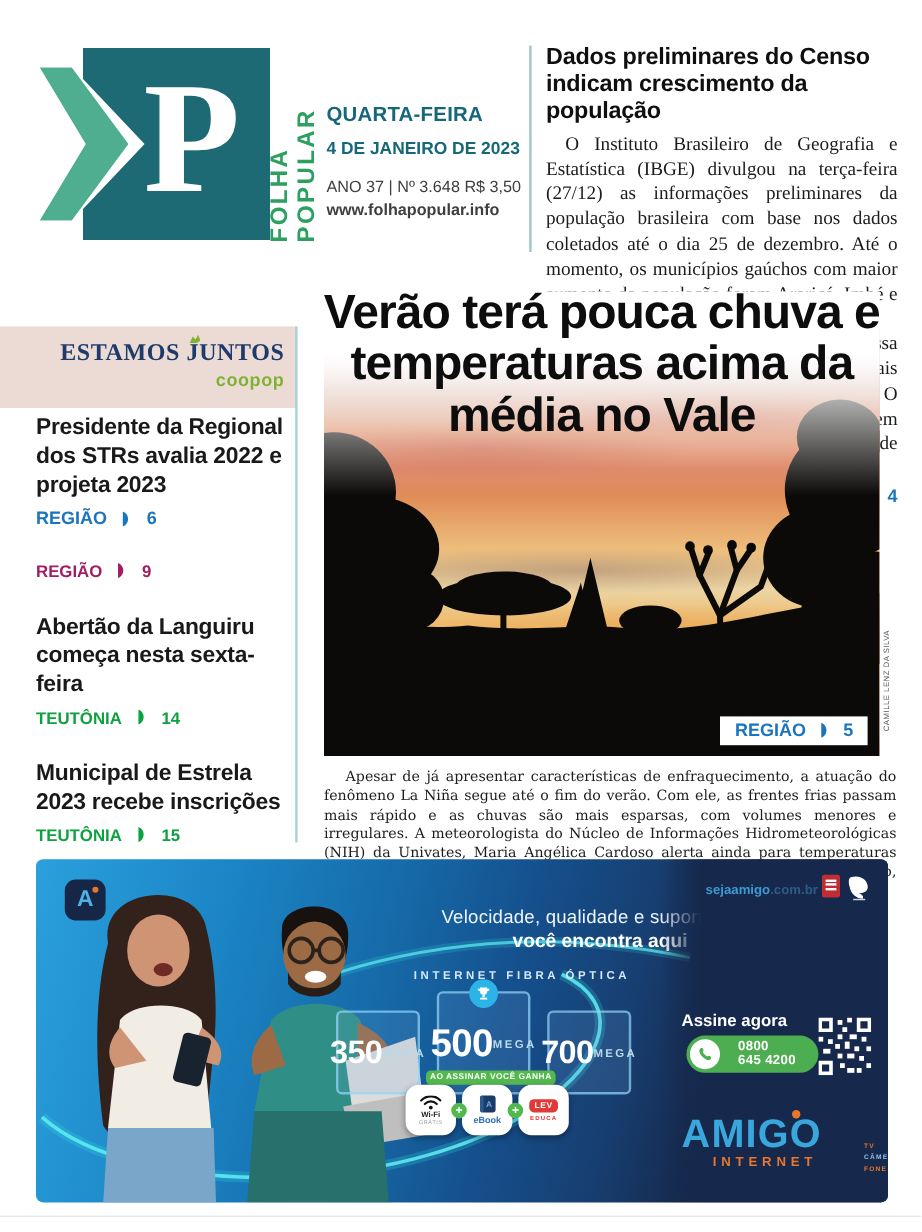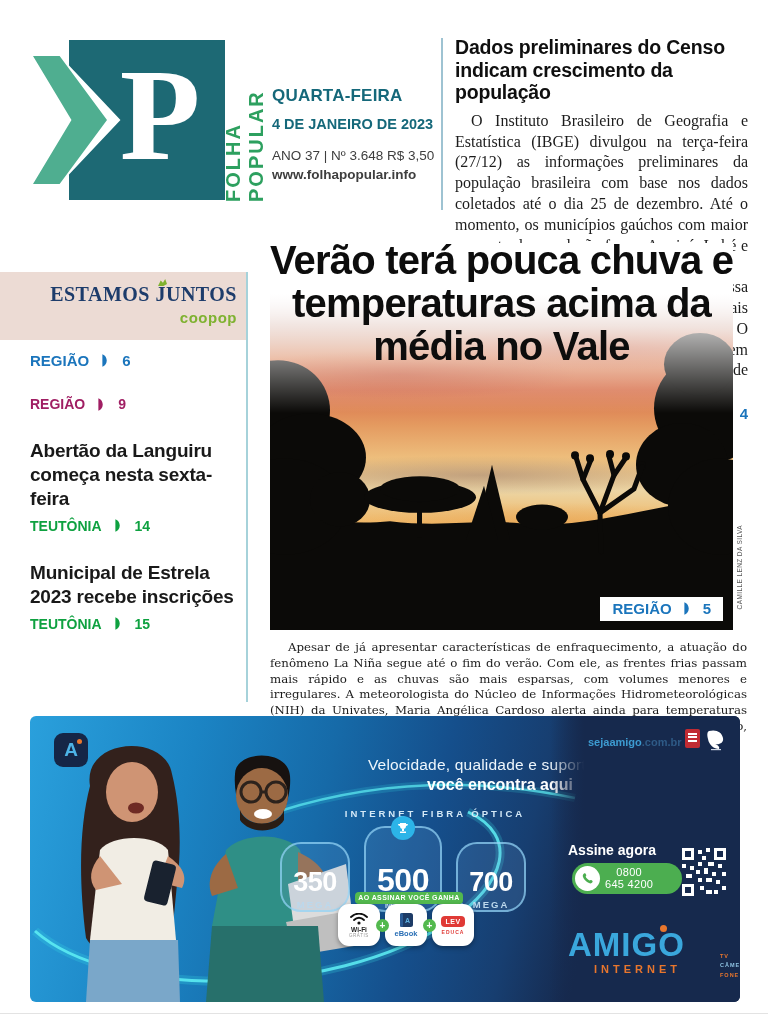--- a/index.html
+++ b/index.html
@@ -76,22 +76,22 @@
   .app-icon { position:absolute; left:24px; top:17px; width:34px; height:34px; background:#152647; border-radius:9px;
     display:flex; align-items:center; justify-content:center; }
   .app-icon b { color:#4db3e6; font-size:19px; font-weight:800; }
   .app-icon i { position:absolute; right:6px; top:6px; width:5px; height:5px; border-radius:50%; background:#e8762d; }
   .tagline { position:absolute; left:300px; top:40px; width:340px; text-align:center; color:#eef6fc; }
   .tagline .l1 { font-size:15.5px; font-weight:400; letter-spacing:.2px; }
   .tagline .l2 { font-size:16px; font-weight:800; margin-top:2px; color:#fff; }
   .fibra { position:absolute; left:280px; top:92px; width:250px; text-align:center;
     font-size:9.5px; font-weight:bold; letter-spacing:3px; color:#d4e9f7; }
   .plans { position:absolute; left:250px; top:110px; width:256px; display:flex; align-items:flex-end; gap:14px; }
-  .plan { border:2px solid rgba(150,214,248,.7); background:rgba(120,170,220,.16); border-radius:21px;
-    width:70px; height:70px; display:flex; flex-direction:column; align-items:center; justify-content:flex-end; color:#fff; }
+  .plan { border:2px solid rgba(150,214,248,.7); background:rgba(120,170,220,.16); border-radius:5px;
+    width:70px; height:70px; display:flex; align-items:center; justify-content:center; color:#fff; }
   .plan .speed { font-size:27px; font-weight:800; letter-spacing:-.5px; line-height:1; }
   .plan .unit { font-size:9.5px; font-weight:bold; letter-spacing:2px; color:#bcd8ec; margin-top:3px; }
   .plan.featured { width:78px; height:86px; position:relative; }
   .plan.featured .speed { font-size:32px; }
   .trophy { position:absolute; top:-12px; left:50%; transform:translateX(-50%); width:24px; height:24px;
     border-radius:50%; background:#2cb4e8; display:flex; align-items:center; justify-content:center; }
   .bonus-pill { position:absolute; left:325px; top:176px; width:108px; background:#53b94e; border-radius:4px;
     text-align:center; font-size:7px; font-weight:800; color:#fff; letter-spacing:.4px; padding:2px 0 3px 0; }
   .bonus-row { position:absolute; left:308px; top:188px; display:flex; align-items:center; }
   .bonus-box { width:42px; height:42px; background:#fff; border-radius:11px; box-shadow:0 2px 5px rgba(0,0,0,.35);
@@ -111,21 +111,21 @@
   .seja span { color:#2e5a86; font-weight:600; }
   .badges { position:absolute; right:14px; top:13px; display:flex; gap:6px; align-items:flex-start; }
   .badge-red { width:15px; height:19px; background:#c12b33; border-radius:2px; padding:2px; }
   .badge-red i { display:block; height:2px; background:#fff; margin:1.5px 1px; }
   .cta { position:absolute; left:10px; top:86px; width:170px; text-align:center; color:#fff;
     font-size:13px; font-weight:600; line-height:1.35; }
   .assine { position:absolute; left:18px; top:126px; width:115px; text-align:left; color:#fff; font-size:14px; font-weight:bold; }
   .wa-pill { position:absolute; left:22px; top:147px; width:110px; height:31px; background:#4cae50; border-radius:16px;
     display:flex; align-items:center; padding-left:3px; }
   .wa-circle { width:25px; height:25px; border-radius:50%; background:#fff; display:flex; align-items:center; justify-content:center; }
-  .wa-num { color:#fff; font-weight:400; font-size:11px; line-height:1.05; margin-left:5px; letter-spacing:.3px;text-align:center; }
+  .wa-num { color:#fff; font-weight:700; font-size:11px; line-height:1.05; margin-left:15px; letter-spacing:.3px; }
   .qr { position:absolute; right:14px; top:132px; }
   .amigo { position:absolute; left:18px; top:212px; width:165px; }
   .amigo-word { position:relative; font-size:33px; font-weight:800; color:#3aa7dc; letter-spacing:1px; line-height:1; }
   .amigo-dot { position:absolute; left:56%; top:-3px; width:7px; height:7px; border-radius:50%; background:#e8762d; }
   .amigo-sub { font-size:11px; font-weight:800; color:#e8762d; letter-spacing:4px; margin-top:2px; margin-left:26px; }
   .services { position:absolute; left:152px; top:24px; font-size:5.5px; font-weight:bold; letter-spacing:1px; line-height:1.7; }
   .svc-0 { color:#e8762d; } .svc-1 { color:#8fc3e2; } .svc-2 { color:#e8762d; }
 
   .bottom-rule { position:absolute; left:0; top:1013px; width:768px; height:1px; background:#e3e3e3; }
 </style>
@@ -167,20 +167,21 @@
     <span class="banner-title">
       <span>ESTAMOS JUNTOS</span>
       <i class="sprout"></i>
     </span>
     <div class="coopop">coopop</div>
   </div>
   <div class="sb-divider"></div>
 
   <div class="sb-list">
     <div class="sb-item">
+      <h3>Presidente da Regional dos STRs avalia 2022 e projeta 2023</h3>
       <div class="tag-row t-blue">
         <span>REGIÃO</span>
         <svg class="arr" viewBox="0 0 10 14">
             <path d="M1.5,0 C8,2.5 8,11.5 1.5,14 Z"></path>
           </svg>
         <span>6</span>
       </div>
     </div>
     <div class="sb-item">
       <div class="tag-row t-magenta">

